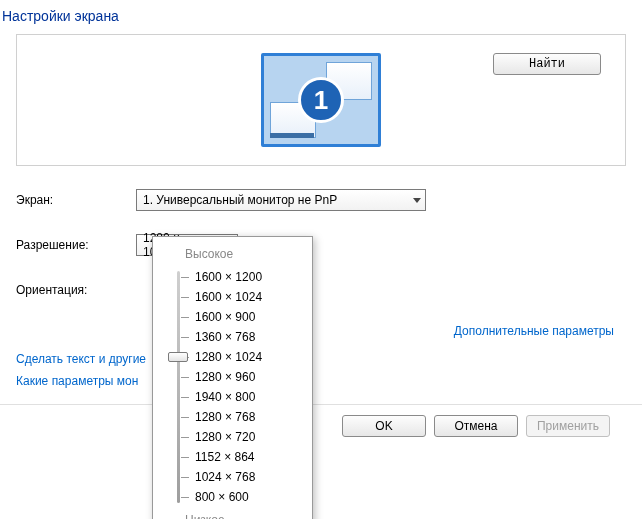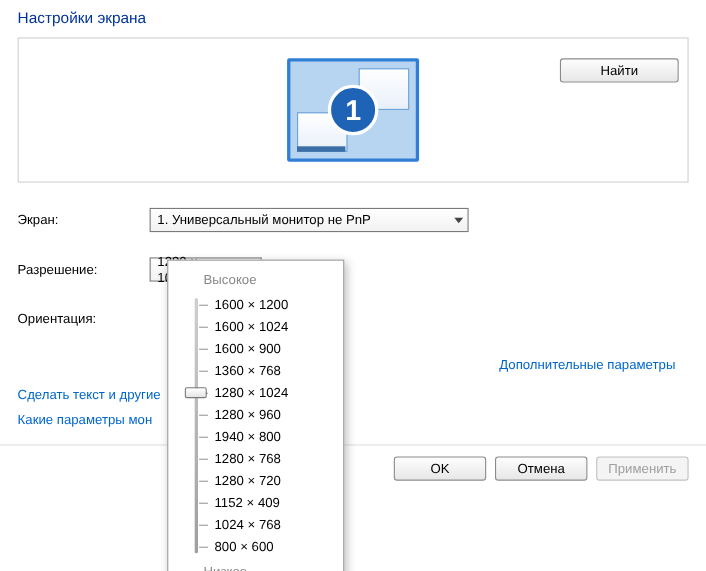--- a/index.html
+++ b/index.html
@@ -11,39 +11,40 @@
     background: #fff;
     width: 642px;
     height: 519px;
     position: relative;
     overflow: hidden;
   }
   .title {
     color: #003399;
     font-size: 14px;
     font-weight: 400;
-    padding: 8px 16px 10px 16px;
+    padding: 8px 16px 10px 2px;
   }
   .preview-panel {
     margin: 0 16px 18px 16px;
     border: 1px solid #d0d0d0;
     background: #fff;
     height: 132px;
     position: relative;
     display: flex;
     align-items: center;
     justify-content: center;
   }
   .preview-buttons {
     position: absolute;
-    right: 8px;
+    right: 24px;
     top: 18px;
     display: flex;
     flex-direction: row;
     gap: 8px;
+    font-family: Liberation Mono, monospace;
   }
   .win-btn {
     min-width: 108px;
     height: 22px;
     border: 1px solid #8a8a8a;
     border-radius: 3px;
     background: linear-gradient(#fdfdfd, #e7e7e7);
     font-family: inherit;
     font-size: 12px;
     color: #000;
@@ -147,21 +148,21 @@
 
   hr.sep {
     border: none;
     border-top: 1px solid #e0e0e0;
     margin: 16px 0 10px 0;
   }
   .dialog-btns {
     display: flex;
     justify-content: flex-end;
     gap: 8px;
-    padding: 0 16px;
+    padding: 0 32px;
   }
   .dialog-btns .win-btn { min-width: 84px; }
 
   
   .res-popup {
     position: absolute;
     left: 152px;
     top: 236px;
     width: 161px;
     background: #fff;
@@ -295,19 +296,19 @@
     <div class="labels-col" id="labels-col">
         <div>1600 × 1200</div>
         <div>1600 × 1024</div>
         <div>1600 × 900</div>
         <div>1360 × 768</div>
         <div>1280 × 1024</div>
         <div>1280 × 960</div>
         <div>1940 × 800</div>
         <div>1280 × 768</div>
         <div>1280 × 720</div>
-        <div>1152 × 409</div>
+        <div>1152 × 864</div>
         <div>1024 × 768</div>
         <div>800 × 600</div>
       </div>
   </div>
   <div class="end-label bottom">Низкое</div>
 </div>
 
 </body></html>

